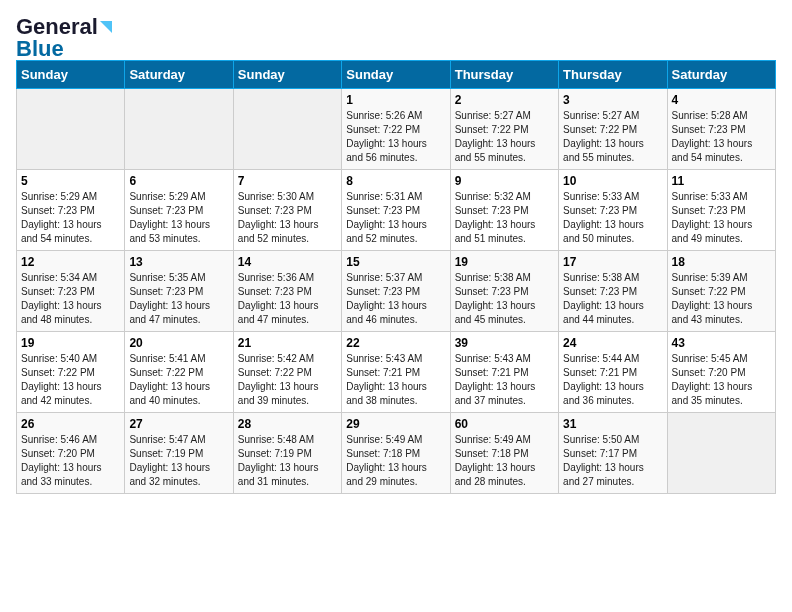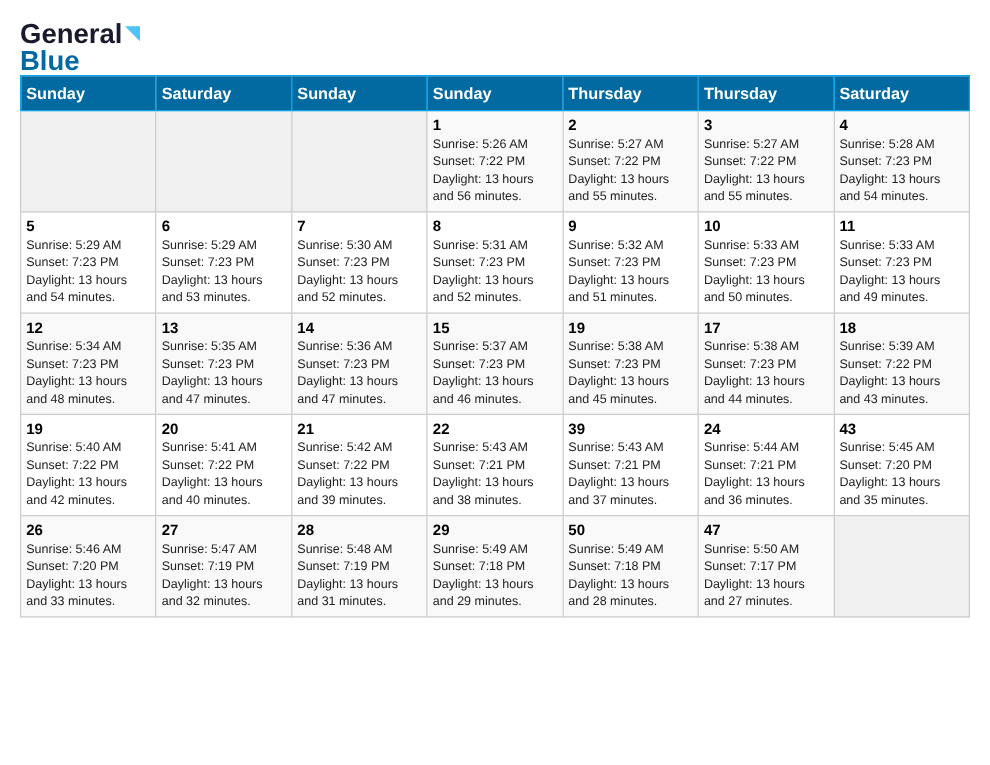--- a/index.html
+++ b/index.html
@@ -248,23 +248,23 @@
         </td>
         <td>
           <span class="day-num">28</span>
           <div class="day-detail">Sunrise: 5:48 AM<br>Sunset: 7:19 PM<br>Daylight: 13 hours and 31 minutes.</div>
         </td>
         <td>
           <span class="day-num">29</span>
           <div class="day-detail">Sunrise: 5:49 AM<br>Sunset: 7:18 PM<br>Daylight: 13 hours and 29 minutes.</div>
         </td>
         <td>
-          <span class="day-num">50</span>
+          <span class="day-num">60</span>
           <div class="day-detail">Sunrise: 5:49 AM<br>Sunset: 7:18 PM<br>Daylight: 13 hours and 28 minutes.</div>
         </td>
         <td>
-          <span class="day-num">47</span>
+          <span class="day-num">31</span>
           <div class="day-detail">Sunrise: 5:50 AM<br>Sunset: 7:17 PM<br>Daylight: 13 hours and 27 minutes.</div>
         </td>
         <td class="empty"></td>
       </tr>
     </tbody>
 </table>
 
 </body></html>

